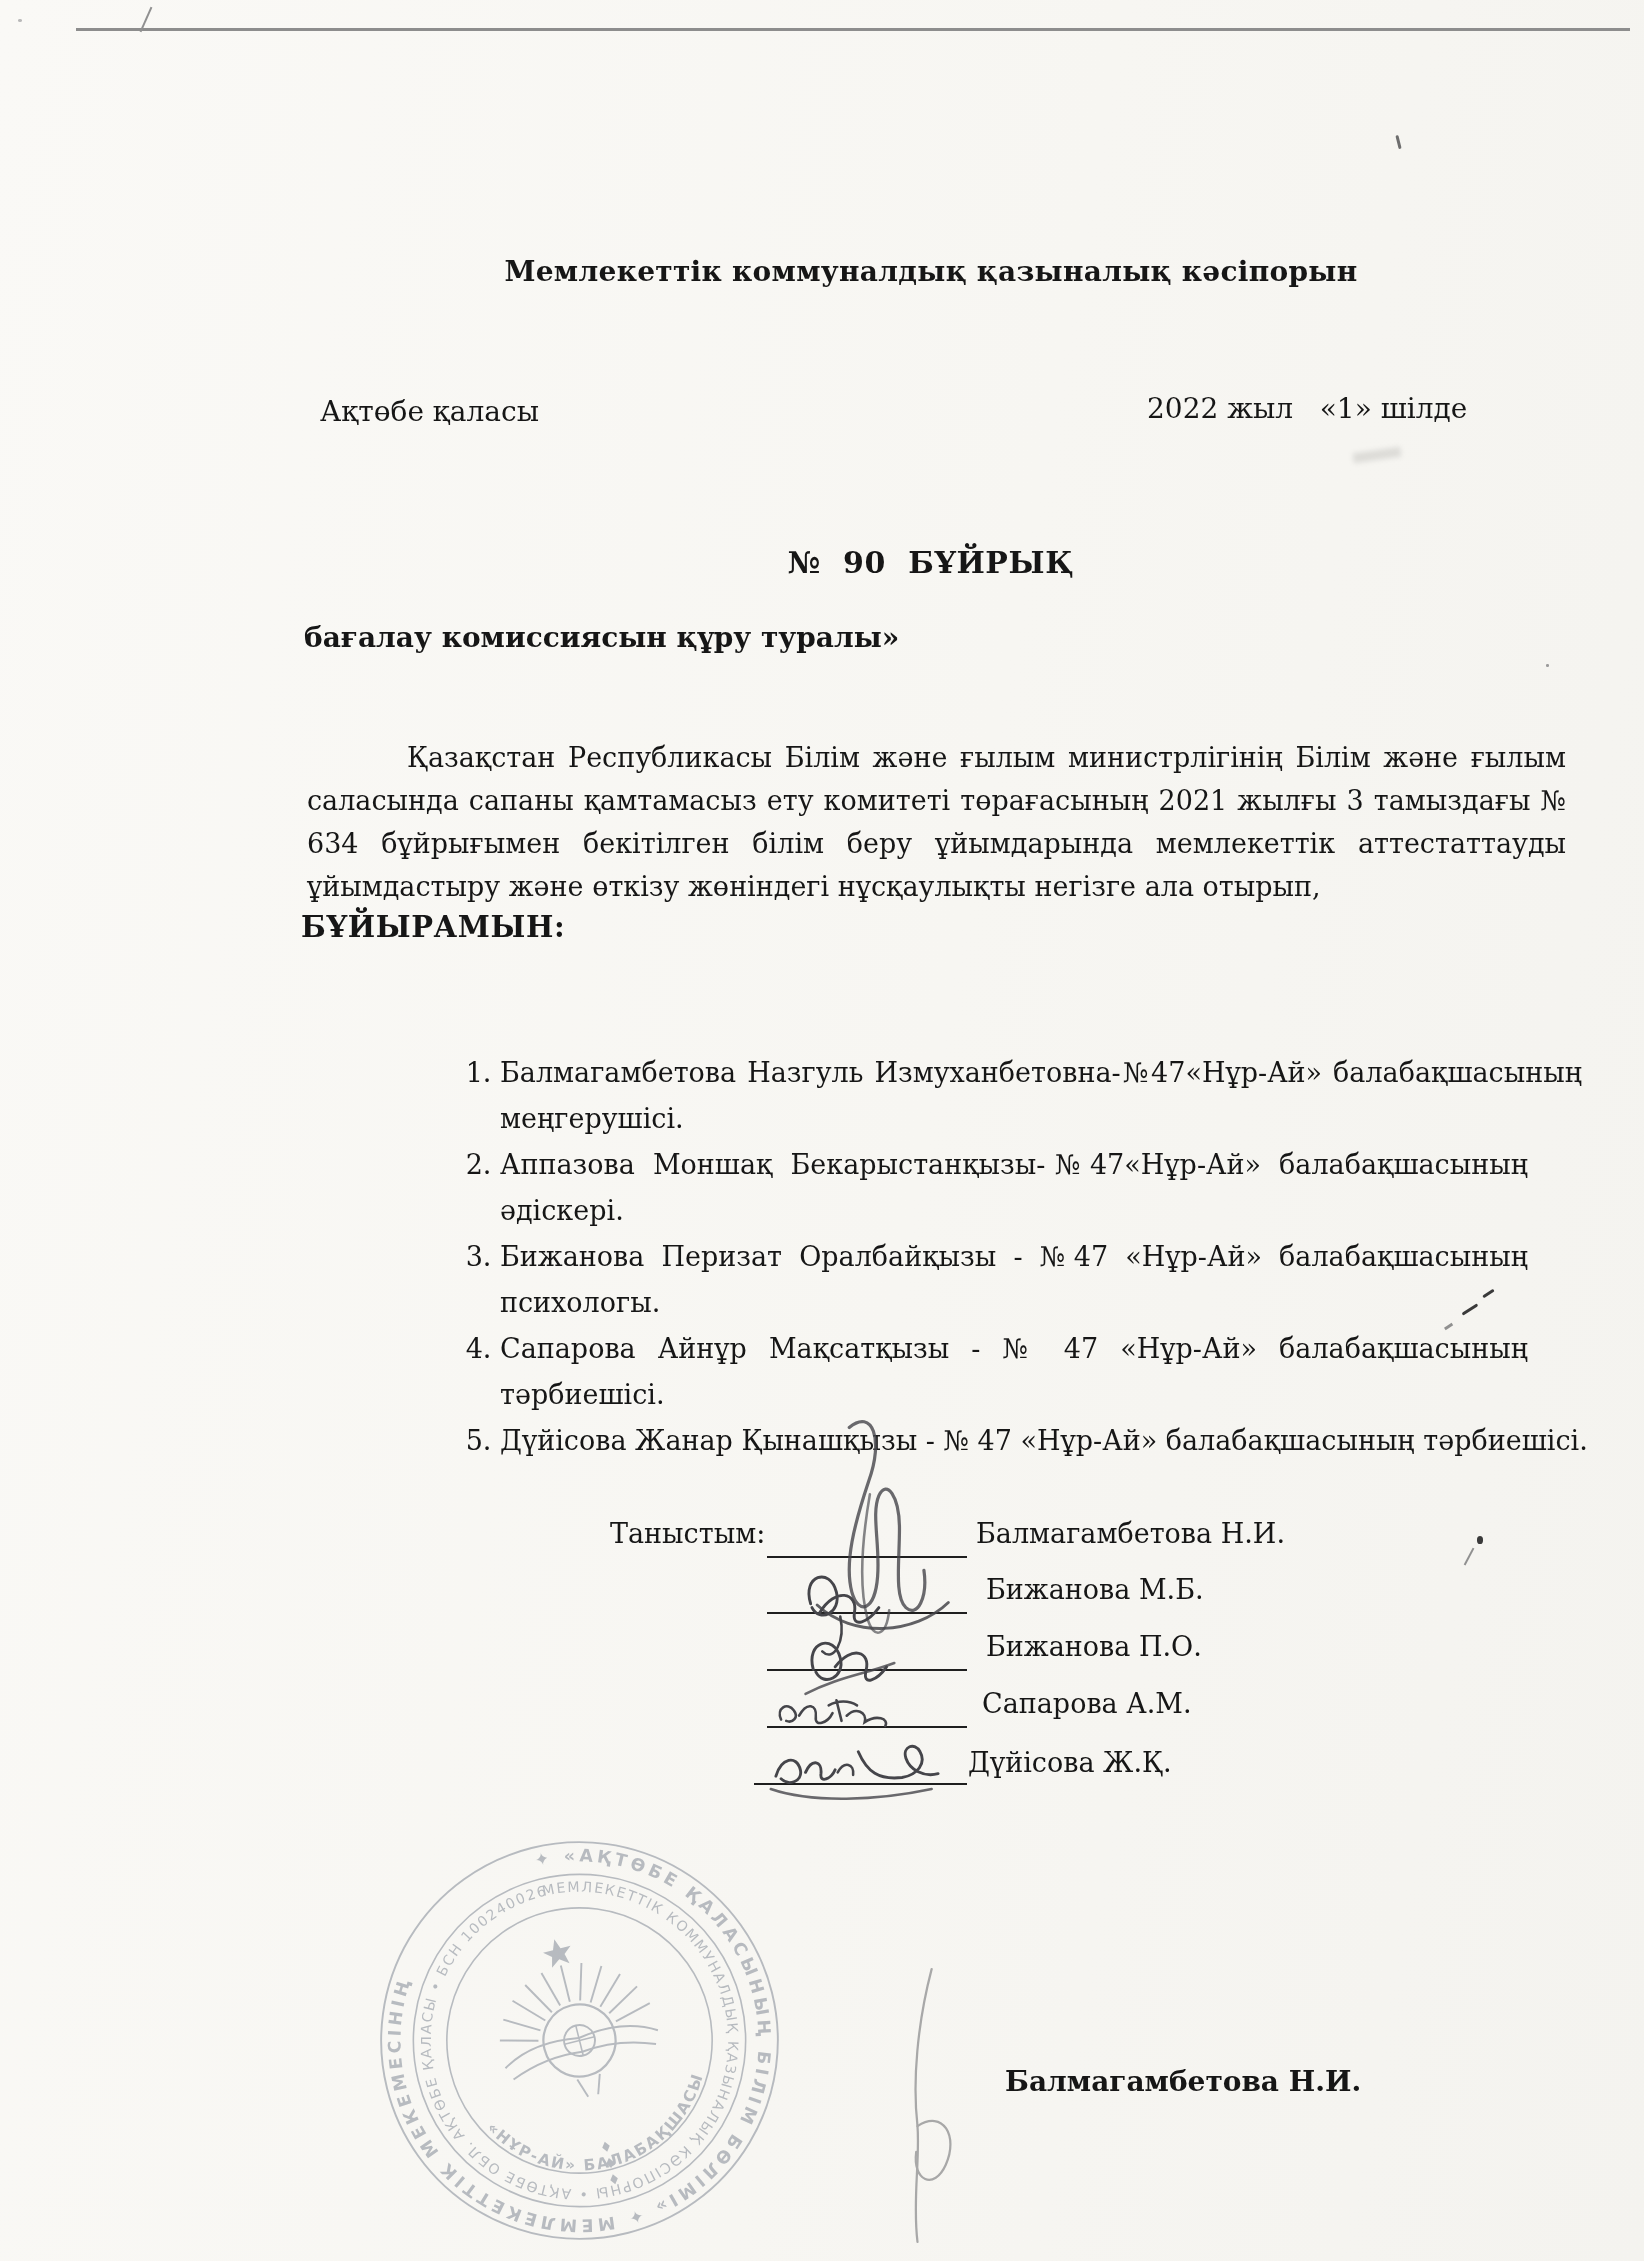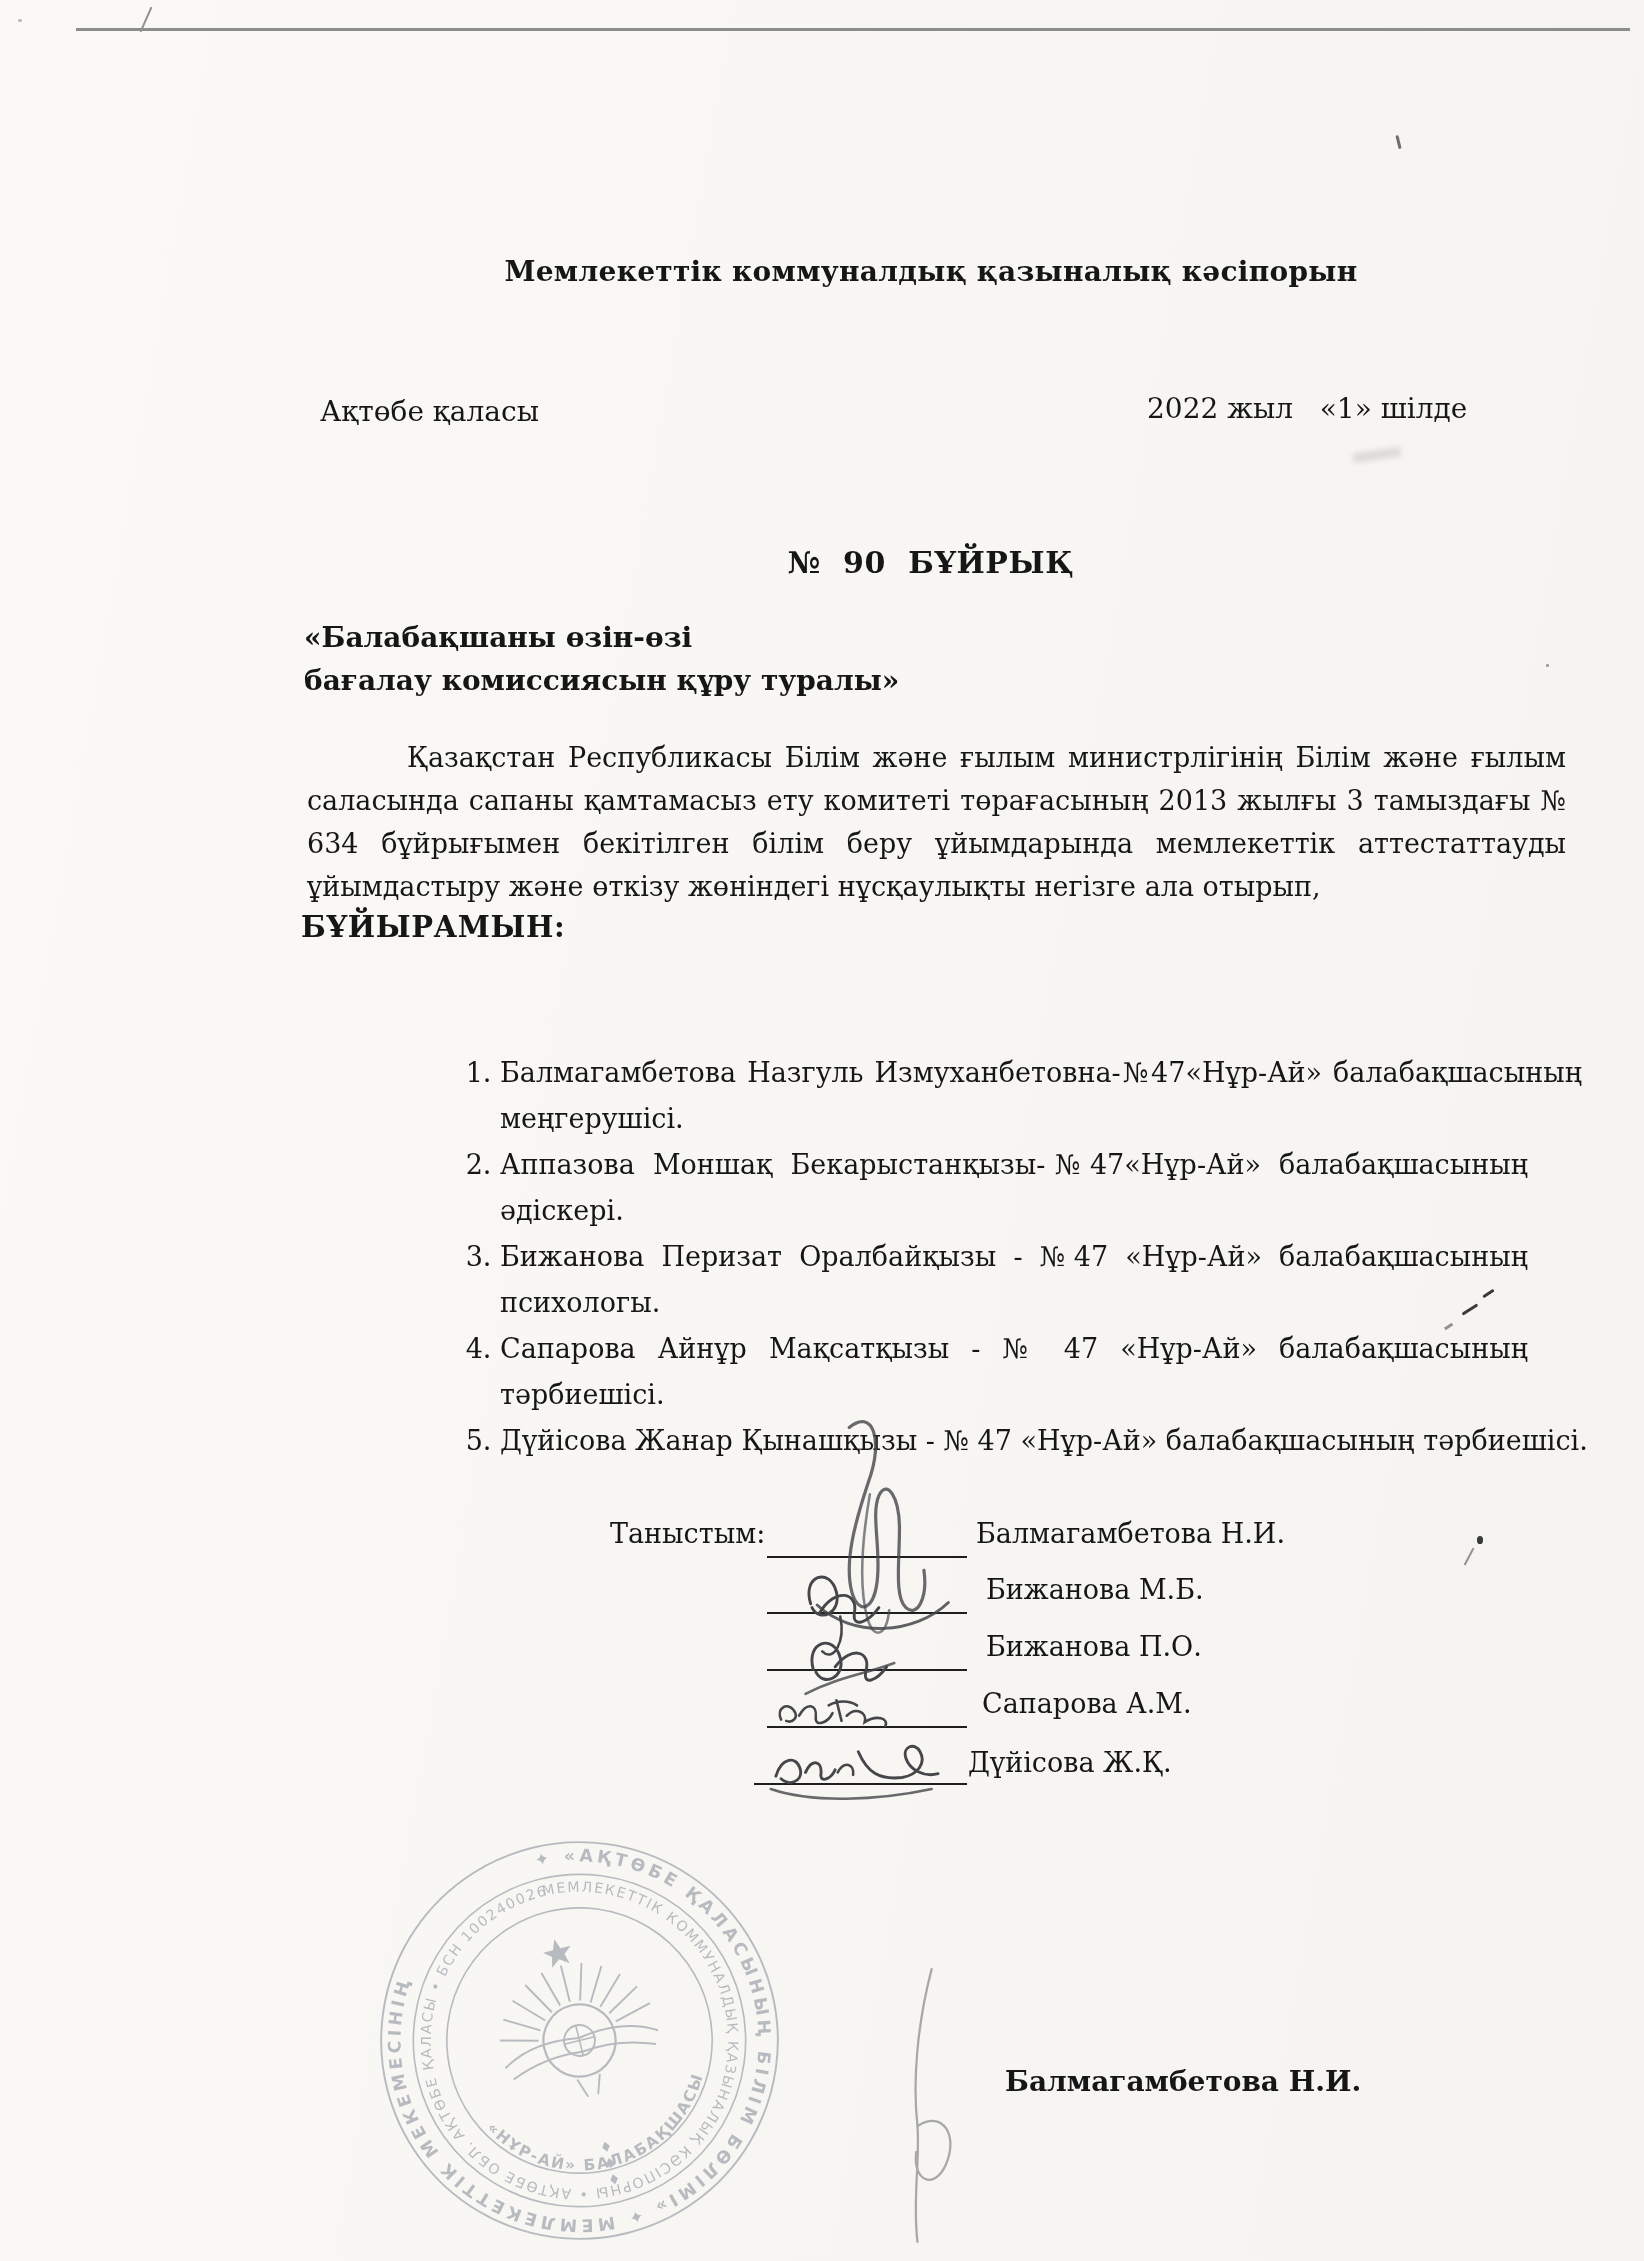--- a/index.html
+++ b/index.html
@@ -57,25 +57,24 @@
   <div class="abs center-col org-title">
     <div>Мемлекеттік коммуналдық қазыналық кәсіпорын</div>
   </div>
 
   <div class="abs city">Ақтөбе қаласы</div>
   <div class="abs date">2022 жыл   «1» шілде</div>
 
   <div class="abs center-col order-no">№  90  БҰЙРЫҚ</div>
 
   <div class="abs subject">
-    <div>«Балабақшаны өзін-өзі</div>
     <div>бағалау комиссиясын құру туралы»</div>
   </div>
 
-  <div class="abs preamble">Қазақстан Республикасы Білім және ғылым министрлігінің Білім және ғылым саласында сапаны қамтамасыз ету комитеті төрағасының 2013 жылғы 3 тамыздағы № 634 бұйрығымен бекітілген білім беру ұйымдарында мемлекеттік аттестаттауды ұйымдастыру және өткізу жөніндегі нұсқаулықты негізге ала отырып,</div>
+  <div class="abs preamble">Қазақстан Республикасы Білім және ғылым министрлігінің Білім және ғылым саласында сапаны қамтамасыз ету комитеті төрағасының 2021 жылғы 3 тамыздағы № 634 бұйрығымен бекітілген білім беру ұйымдарында мемлекеттік аттестаттауды ұйымдастыру және өткізу жөніндегі нұсқаулықты негізге ала отырып,</div>
 
   <div class="abs resolve">БҰЙЫРАМЫН:</div>
 
 
   <ol class="abs member-list">
     <li>Балмагамбетова Назгуль Измуханбетовна-№47«Нұр-Ай» балабақшасының меңгерушісі.</li>
     <li>Аппазова Моншақ Бекарыстанқызы-№47«Нұр-Ай» балабақшасының әдіскері.</li>
     <li>Бижанова Перизат Оралбайқызы - №47 «Нұр-Ай» балабақшасының психологы.</li>
     <li>Сапарова Айнұр Мақсатқызы - № 47 «Нұр-Ай» балабақшасының тәрбиешісі.</li>
     <li>Дүйісова Жанар Қынашқызы - № 47 «Нұр-Ай» балабақшасының тәрбиешісі.</li>

